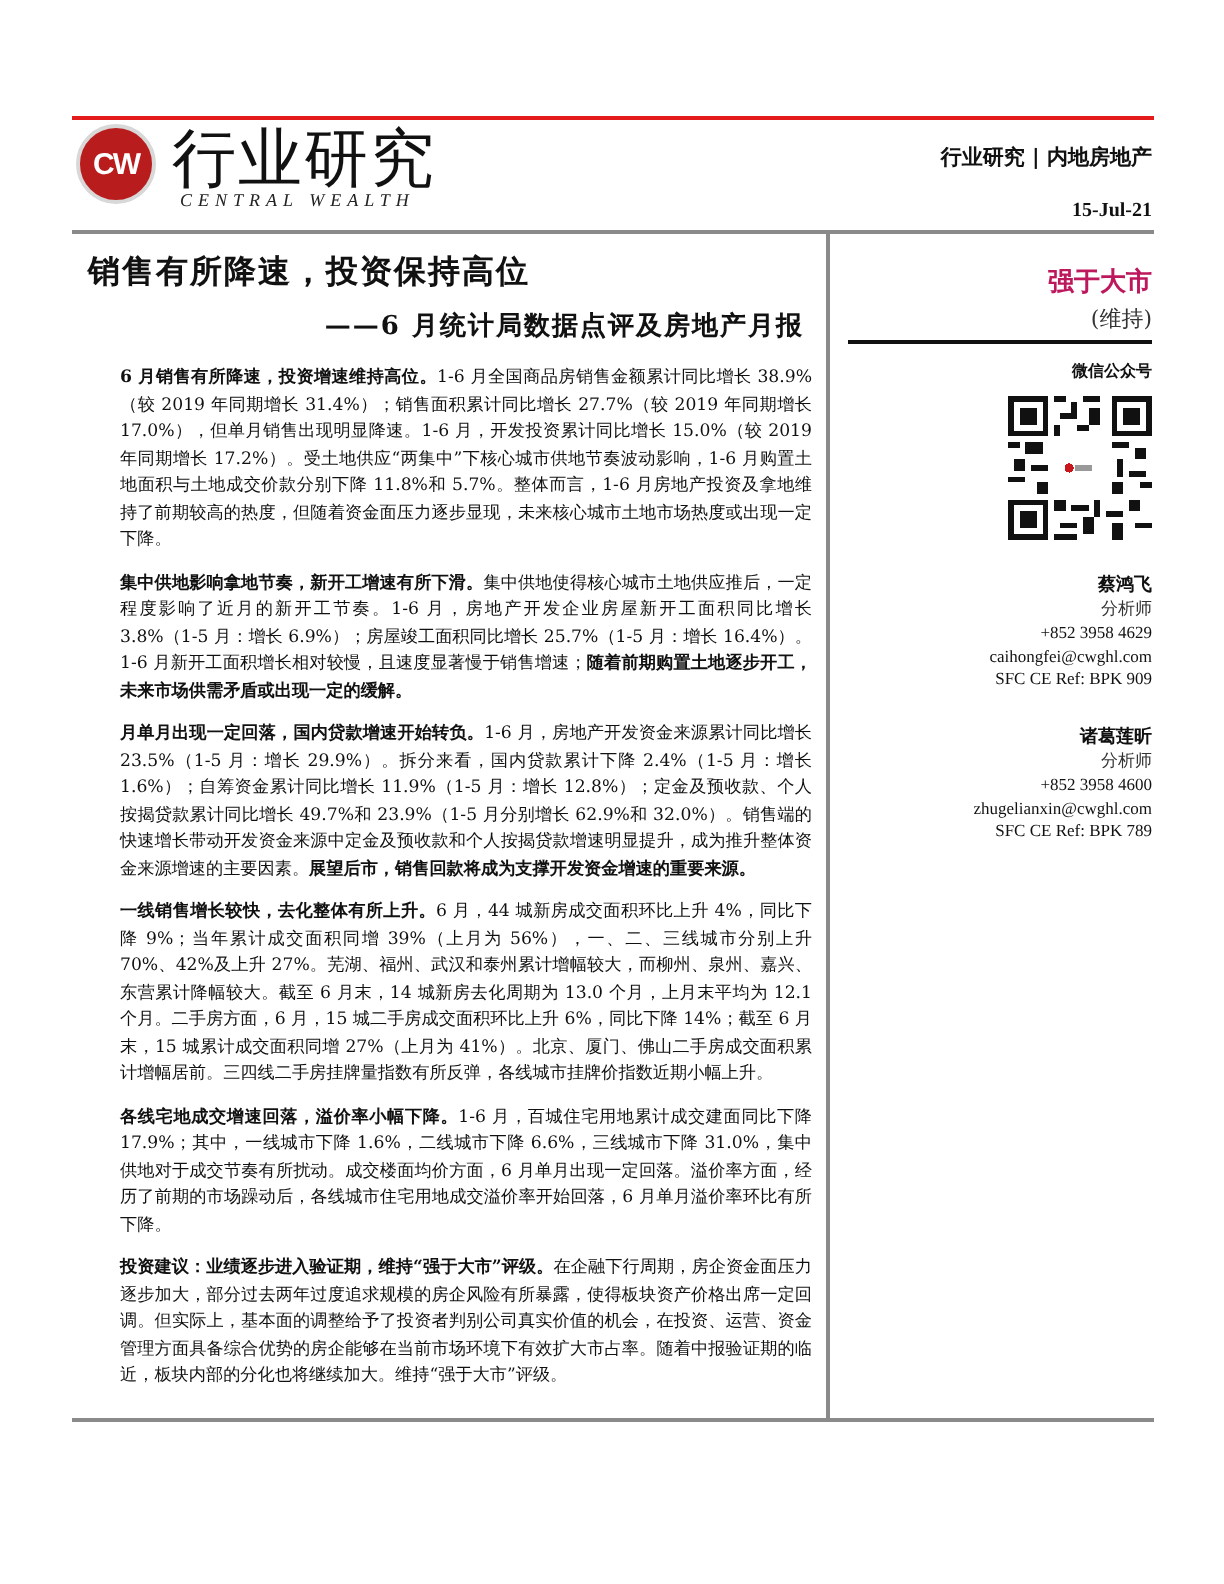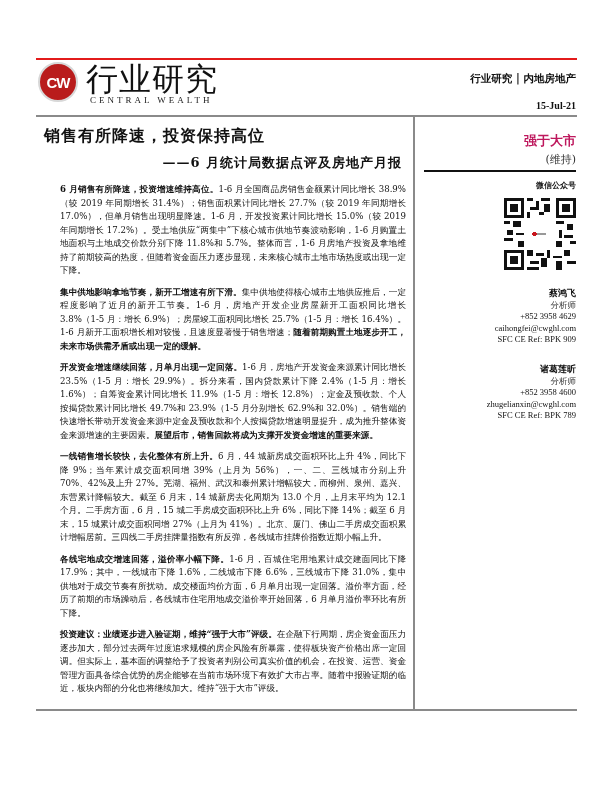--- a/index.html
+++ b/index.html
@@ -4,21 +4,21 @@
 <style>
   html, body { margin:0; padding:0; background:#ffffff; }
   body { width:612px; height:792px; position:relative; overflow:hidden;
          font-family:"DejaVu Serif","Liberation Serif",serif; color:#111; }
   .red-rule { position:absolute; left:36px; top:58px; width:541px; height:2px; background:#e31b1b; }
   .logo { position:absolute; left:38px; top:62px; width:40px; height:40px; border-radius:50%;
           background:#b91c1c; border:2px solid #d8d8d8; box-sizing:border-box;
           display:flex; align-items:center; justify-content:center; }
   .logo span { color:#fff; font-family:"Liberation Sans",sans-serif; font-weight:bold; font-size:15px; letter-spacing:-1px; }
   .brand-cn { position:absolute; left:86px; top:58px; font-size:32px; font-family:"DejaVu Serif",serif; letter-spacing:1px; color:#111; }
-  .brand-en { position:absolute; left:90px; top:95px; font-size:9px; letter-spacing:3px; font-family:"Liberation Serif",serif; color:#222; }
+  .brand-en { position:absolute; left:90px; top:95px; font-size:9px; letter-spacing:3px; font-family:"Liberation Serif",serif; color:#222;font-style:italic; }
   .section-tag { position:absolute; right:36px; top:72px; font-size:10.5px; font-weight:bold; font-family:"DejaVu Serif",serif; }
   .date { position:absolute; right:36px; top:100px; font-size:10px; font-weight:bold; font-family:"Liberation Serif",serif; }
   .gray-rule-top { position:absolute; left:36px; top:115px; width:541px; height:2px; background:#8a8a8a; }
   .vrule { position:absolute; left:413px; top:117px; width:2px; height:594px; background:#8a8a8a; }
   .gray-rule-bottom { position:absolute; left:36px; top:709px; width:541px; height:2px; background:#8a8a8a; }
   .title { position:absolute; left:44px; top:126px; font-size:16px; font-weight:bold; letter-spacing:1px; }
   .subtitle { position:absolute; right:210px; top:154px; font-size:13px; font-weight:bold; letter-spacing:1px; }
   .rating { position:absolute; right:36px; top:132px; color:#be185d; font-size:13px; font-weight:bold; }
   .rating-sub { position:absolute; right:36px; top:152px; font-size:11px; color:#333; }
   .rating-rule { position:absolute; left:424px; top:170px; width:152px; height:2px; background:#111; }
@@ -116,17 +116,17 @@
   <div class="name">诸葛莲昕</div>
   <div class="role">分析师</div>
   <div>+852 3958 4600</div>
   <div>zhugelianxin@cwghl.com</div>
   <div>SFC CE Ref: BPK 789</div>
 </div>
 
 <div class="body">
   <p><b>6 月销售有所降速，投资增速维持高位。</b><span>1-6 月全国商品房销售金额累计同比增长 38.9%（较 2019 年同期增长 31.4%）；销售面积累计同比增长 27.7%（较 2019 年同期增长 17.0%），但单月销售出现明显降速。1-6 月，开发投资累计同比增长 15.0%（较 2019 年同期增长 17.2%）。受土地供应“两集中”下核心城市供地节奏波动影响，1-6 月购置土地面积与土地成交价款分别下降 11.8%和 5.7%。整体而言，1-6 月房地产投资及拿地维持了前期较高的热度，但随着资金面压力逐步显现，未来核心城市土地市场热度或出现一定下降。</span></p>
   <p><b>集中供地影响拿地节奏，新开工增速有所下滑。</b><span>集中供地使得核心城市土地供应推后，一定程度影响了近月的新开工节奏。1-6 月，房地产开发企业房屋新开工面积同比增长 3.8%（1-5 月：增长 6.9%）；房屋竣工面积同比增长 25.7%（1-5 月：增长 16.4%）。1-6 月新开工面积增长相对较慢，且速度显著慢于销售增速；</span><b>随着前期购置土地逐步开工，未来市场供需矛盾或出现一定的缓解。</b></p>
-  <p><b>开发资金增速继续回落，月单月出现一定回落。</b><span>1-6 月，房地产开发资金来源累计同比增长 23.5%（1-5 月：增长 29.9%）。拆分来看，国内贷款累计下降 2.4%（1-5 月：增长 1.6%）；自筹资金累计同比增长 11.9%（1-5 月：增长 12.8%）；定金及预收款、个人按揭贷款累计同比增长 49.7%和 23.9%（1-5 月分别增长 62.9%和 32.0%）。销售端的快速增长带动开发资金来源中定金及预收款和个人按揭贷款增速明显提升，成为推升整体资金来源增速的主要因素。</span><b>展望后市，销售回款将成为支撑开发资金增速的重要来源。</b></p>
+  <p><b>月单月出现一定回落，国内贷款增速开始转负。</b><span>1-6 月，房地产开发资金来源累计同比增长 23.5%（1-5 月：增长 29.9%）。拆分来看，国内贷款累计下降 2.4%（1-5 月：增长 1.6%）；自筹资金累计同比增长 11.9%（1-5 月：增长 12.8%）；定金及预收款、个人按揭贷款累计同比增长 49.7%和 23.9%（1-5 月分别增长 62.9%和 32.0%）。销售端的快速增长带动开发资金来源中定金及预收款和个人按揭贷款增速明显提升，成为推升整体资金来源增速的主要因素。</span><b>展望后市，销售回款将成为支撑开发资金增速的重要来源。</b></p>
   <p><b>一线销售增长较快，去化整体有所上升。</b><span>6 月，44 城新房成交面积环比上升 4%，同比下降 9%；当年累计成交面积同增 39%（上月为 56%），一、二、三线城市分别上升 70%、42%及上升 27%。芜湖、福州、武汉和泰州累计增幅较大，而柳州、泉州、嘉兴、东营累计降幅较大。截至 6 月末，14 城新房去化周期为 13.0 个月，上月末平均为 12.1 个月。二手房方面，6 月，15 城二手房成交面积环比上升 6%，同比下降 14%；截至 6 月末，15 城累计成交面积同增 27%（上月为 41%）。北京、厦门、佛山二手房成交面积累计增幅居前。三四线二手房挂牌量指数有所反弹，各线城市挂牌价指数近期小幅上升。</span></p>
   <p><b>各线宅地成交增速回落，溢价率小幅下降。</b><span>1-6 月，百城住宅用地累计成交建面同比下降 17.9%；其中，一线城市下降 1.6%，二线城市下降 6.6%，三线城市下降 31.0%，集中供地对于成交节奏有所扰动。成交楼面均价方面，6 月单月出现一定回落。溢价率方面，经历了前期的市场躁动后，各线城市住宅用地成交溢价率开始回落，6 月单月溢价率环比有所下降。</span></p>
   <p><b>投资建议：业绩逐步进入验证期，维持“强于大市”评级。</b><span>在企融下行周期，房企资金面压力逐步加大，部分过去两年过度追求规模的房企风险有所暴露，使得板块资产价格出席一定回调。但实际上，基本面的调整给予了投资者判别公司真实价值的机会，在投资、运营、资金管理方面具备综合优势的房企能够在当前市场环境下有效扩大市占率。随着中报验证期的临近，板块内部的分化也将继续加大。维持“强于大市”评级。</span></p>
 </div>
 
 </body></html>

